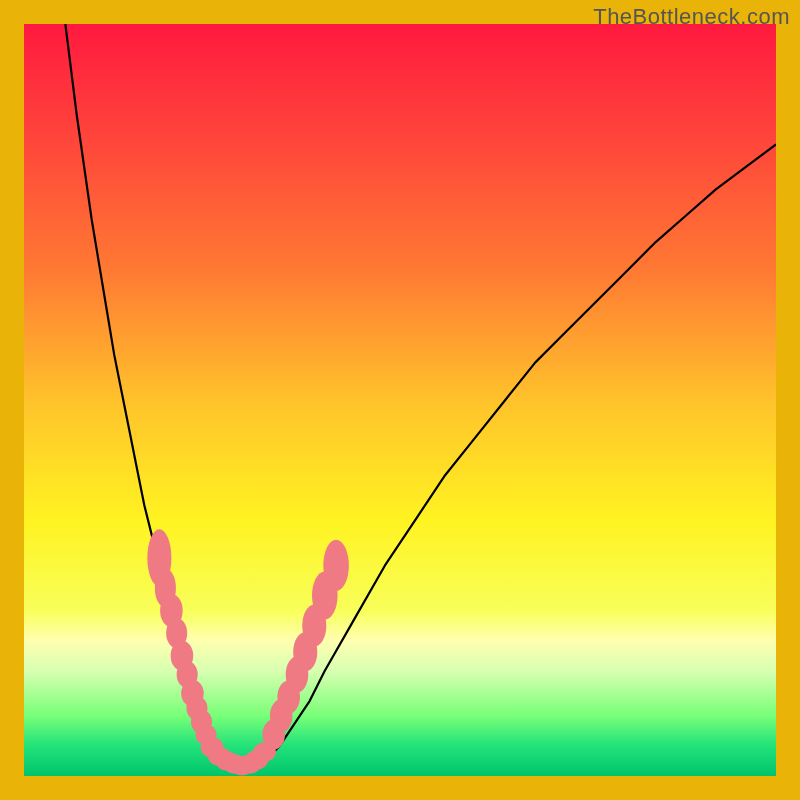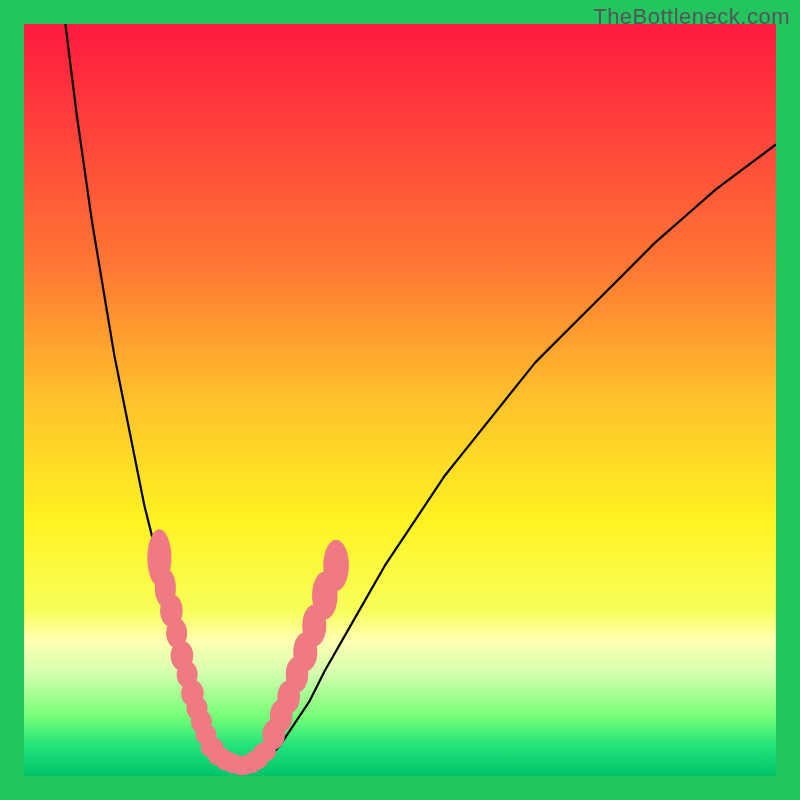--- a/index.html
+++ b/index.html
@@ -7,21 +7,21 @@
     padding: 0;
     width: 800px;
     height: 800px;
     overflow: hidden;
     font-family: Arial, Helvetica, sans-serif;
   }
   .frame {
     position: relative;
     width: 800px;
     height: 800px;
-    background: #22c55e;
+    background: #eab308;
   }
   .plot-area {
     position: absolute;
     left: 24px;
     top: 24px;
     width: 752px;
     height: 752px;
     overflow: hidden;
   }
   .watermark {

